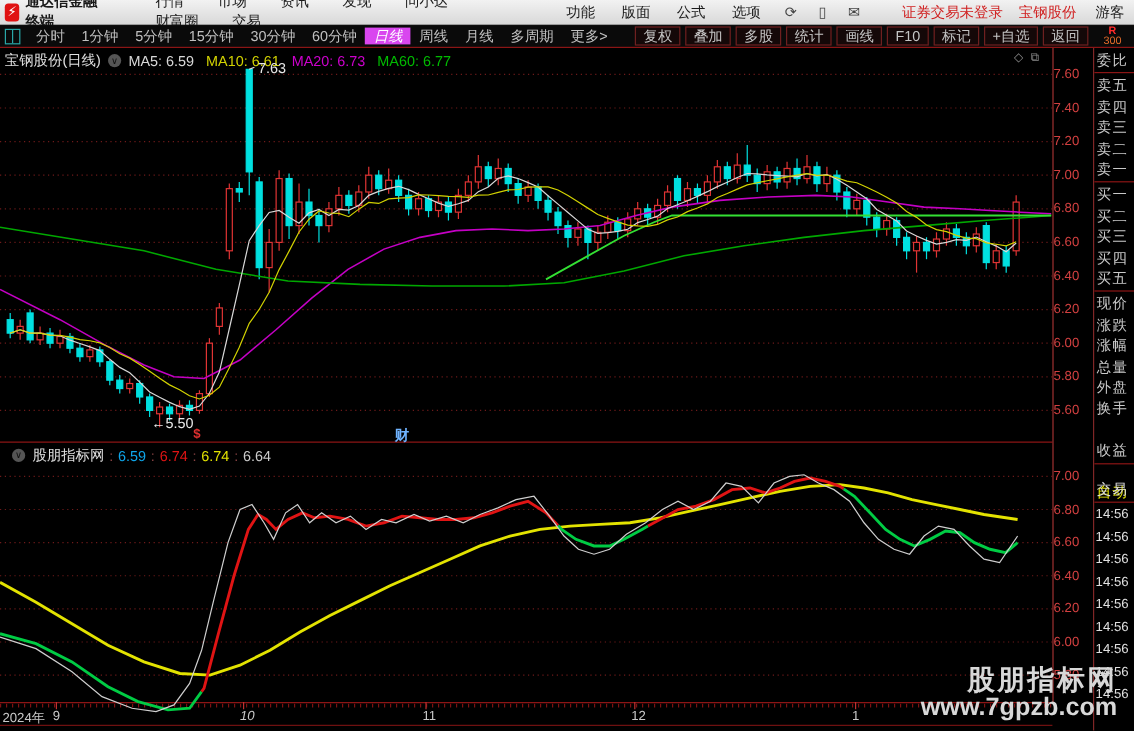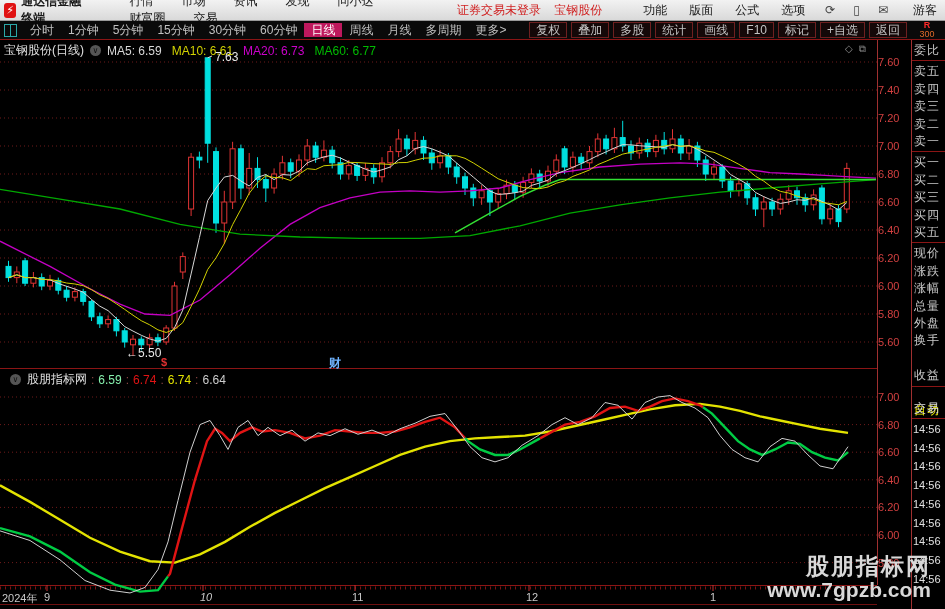--- a/index.html
+++ b/index.html
@@ -20,21 +20,21 @@
   .tb-ico{margin:0 9px;color:#444;font-size:12px;}
   #guest{margin-left:16px;margin-right:8px;white-space:nowrap;}
   
   #toolbar{position:absolute;left:0;top:21px;width:945px;height:19px;background:#0a0a0a;
     border-bottom:1px solid #8b1515;display:flex;align-items:center;font-size:12px;
     color:#c0c0c0;box-sizing:border-box;}
   #layout-ico{width:11px;height:11px;border:1px solid #2aa7a7;margin:0 6px 0 4px;
     position:relative;}
   #layout-ico:before{content:"";position:absolute;left:5px;top:0;width:1px;height:11px;background:#2aa7a7;}
   .period{padding:0 7px;white-space:nowrap;}
-  .period.active{background:#be185d;color:#fff;}
+  .period.active{background:#d946ef;color:#fff;font-style:italic;}
   #tbar-spacer{flex:1;}
   .rbtn{border:1px solid #6e2020;background:#140808;color:#c4c4c4;padding:0 6px;
     margin:0 2px;line-height:14px;white-space:nowrap;}
   #corner{width:36px;text-align:center;line-height:9px;font-size:9px;}
   #corner .c1{color:#ff2a2a;font-weight:bold;}
   #corner .c2{color:#e06a2a;}
   
   #chart-root{position:absolute;left:0;top:40px;width:945px;height:569px;background:#000;}
   #chart-svg{position:absolute;left:0;top:0;}
   #vline-axis{position:absolute;left:877px;top:0;width:1px;height:545px;background:#a03030;}
@@ -74,33 +74,33 @@
 </style>
 </head>
 <body>
 
 <div id="app">
 
   <div id="titlebar">
     <div id="logo">⚡</div>
     <span id="brand">通达信金融终端</span>
     <span id="menus-left"><span class="tmenu">行情</span><span class="tmenu">市场</span><span class="tmenu">资讯</span><span class="tmenu">发现</span><span class="tmenu">问小达</span><span class="tmenu">财富圈</span><span class="tmenu">交易</span></span>
-    <span id="notice-wrap">
-      <span>证券交易未登录</span>
-      <span id="notice-stock">宝钢股份</span>
-    </span>
     <span id="tb-right">
         <span class="tmenu-r">功能</span>
         <span class="tmenu-r">版面</span>
         <span class="tmenu-r">公式</span>
         <span class="tmenu-r">选项</span>
         <span class="tb-ico">⟳</span>
         <span class="tb-ico">▯</span>
         <span class="tb-ico">✉</span>
       </span>
+    <span id="notice-wrap">
+      <span>证券交易未登录</span>
+      <span id="notice-stock">宝钢股份</span>
+    </span>
     <span id="guest">游客</span>
   </div>
 
   <div id="toolbar">
     <span id="layout-ico"></span>
     <span id="periods"><span class="period">分时</span><span class="period">1分钟</span><span class="period">5分钟</span><span class="period">15分钟</span><span class="period">30分钟</span><span class="period">60分钟</span><span class="period active">日线</span><span class="period">周线</span><span class="period">月线</span><span class="period">多周期</span><span class="period">更多&gt;</span></span>
     <span id="tbar-spacer"></span>
     <span id="rbtns"><span class="rbtn">复权</span><span class="rbtn">叠加</span><span class="rbtn">多股</span><span class="rbtn">统计</span><span class="rbtn">画线</span><span class="rbtn">F10</span><span class="rbtn">标记</span><span class="rbtn">+自选</span><span class="rbtn">返回</span></span>
     <span id="corner">
       <div class="c1">R</div>
@@ -362,21 +362,21 @@
     <div id="main-header">
       <span>宝钢股份(日线)</span>
       <span class="drop-ico">∨</span>
       <span id="ma-labels"><span class="ma-label" style="color: rgb(216, 216, 216);">MA5: 6.59</span><span class="ma-label" style="color: rgb(210, 210, 0);">MA10: 6.61</span><span class="ma-label" style="color: rgb(204, 0, 204);">MA20: 6.73</span><span class="ma-label" style="color: rgb(0, 187, 0);">MA60: 6.77</span></span>
     </div>
     <div id="tr-icons">◇⧉</div>
 
     <div id="sub-header">
       <span class="drop-ico">∨</span>
       <span>股朋指标网</span>
-      <span id="ind-values"><span class="ind-sep">:</span><span style="color: #86efac;">6.59</span><span class="ind-sep">:</span><span style="color: rgb(224, 20, 20);">6.74</span><span class="ind-sep">:</span><span style="color: rgb(227, 227, 0);">6.74</span><span class="ind-sep">:</span><span style="color: rgb(204, 204, 204);">6.64</span></span>
+      <span id="ind-values"><span class="ind-sep">:</span><span style="color: #0ea5e9;">6.59</span><span class="ind-sep">:</span><span style="color: rgb(224, 20, 20);">6.74</span><span class="ind-sep">:</span><span style="color: rgb(227, 227, 0);">6.74</span><span class="ind-sep">:</span><span style="color: rgb(204, 204, 204);">6.64</span></span>
     </div>
 
     <div id="main-axis-labels">
         <div class="axis-label" style="top: 22px;">7.60</div>
         <div class="axis-label" style="top: 50px;">7.40</div>
         <div class="axis-label" style="top: 78px;">7.20</div>
         <div class="axis-label" style="top: 106px;">7.00</div>
         <div class="axis-label" style="top: 134px;">6.80</div>
         <div class="axis-label" style="top: 162px;">6.60</div>
         <div class="axis-label" style="top: 190px;">6.40</div>

